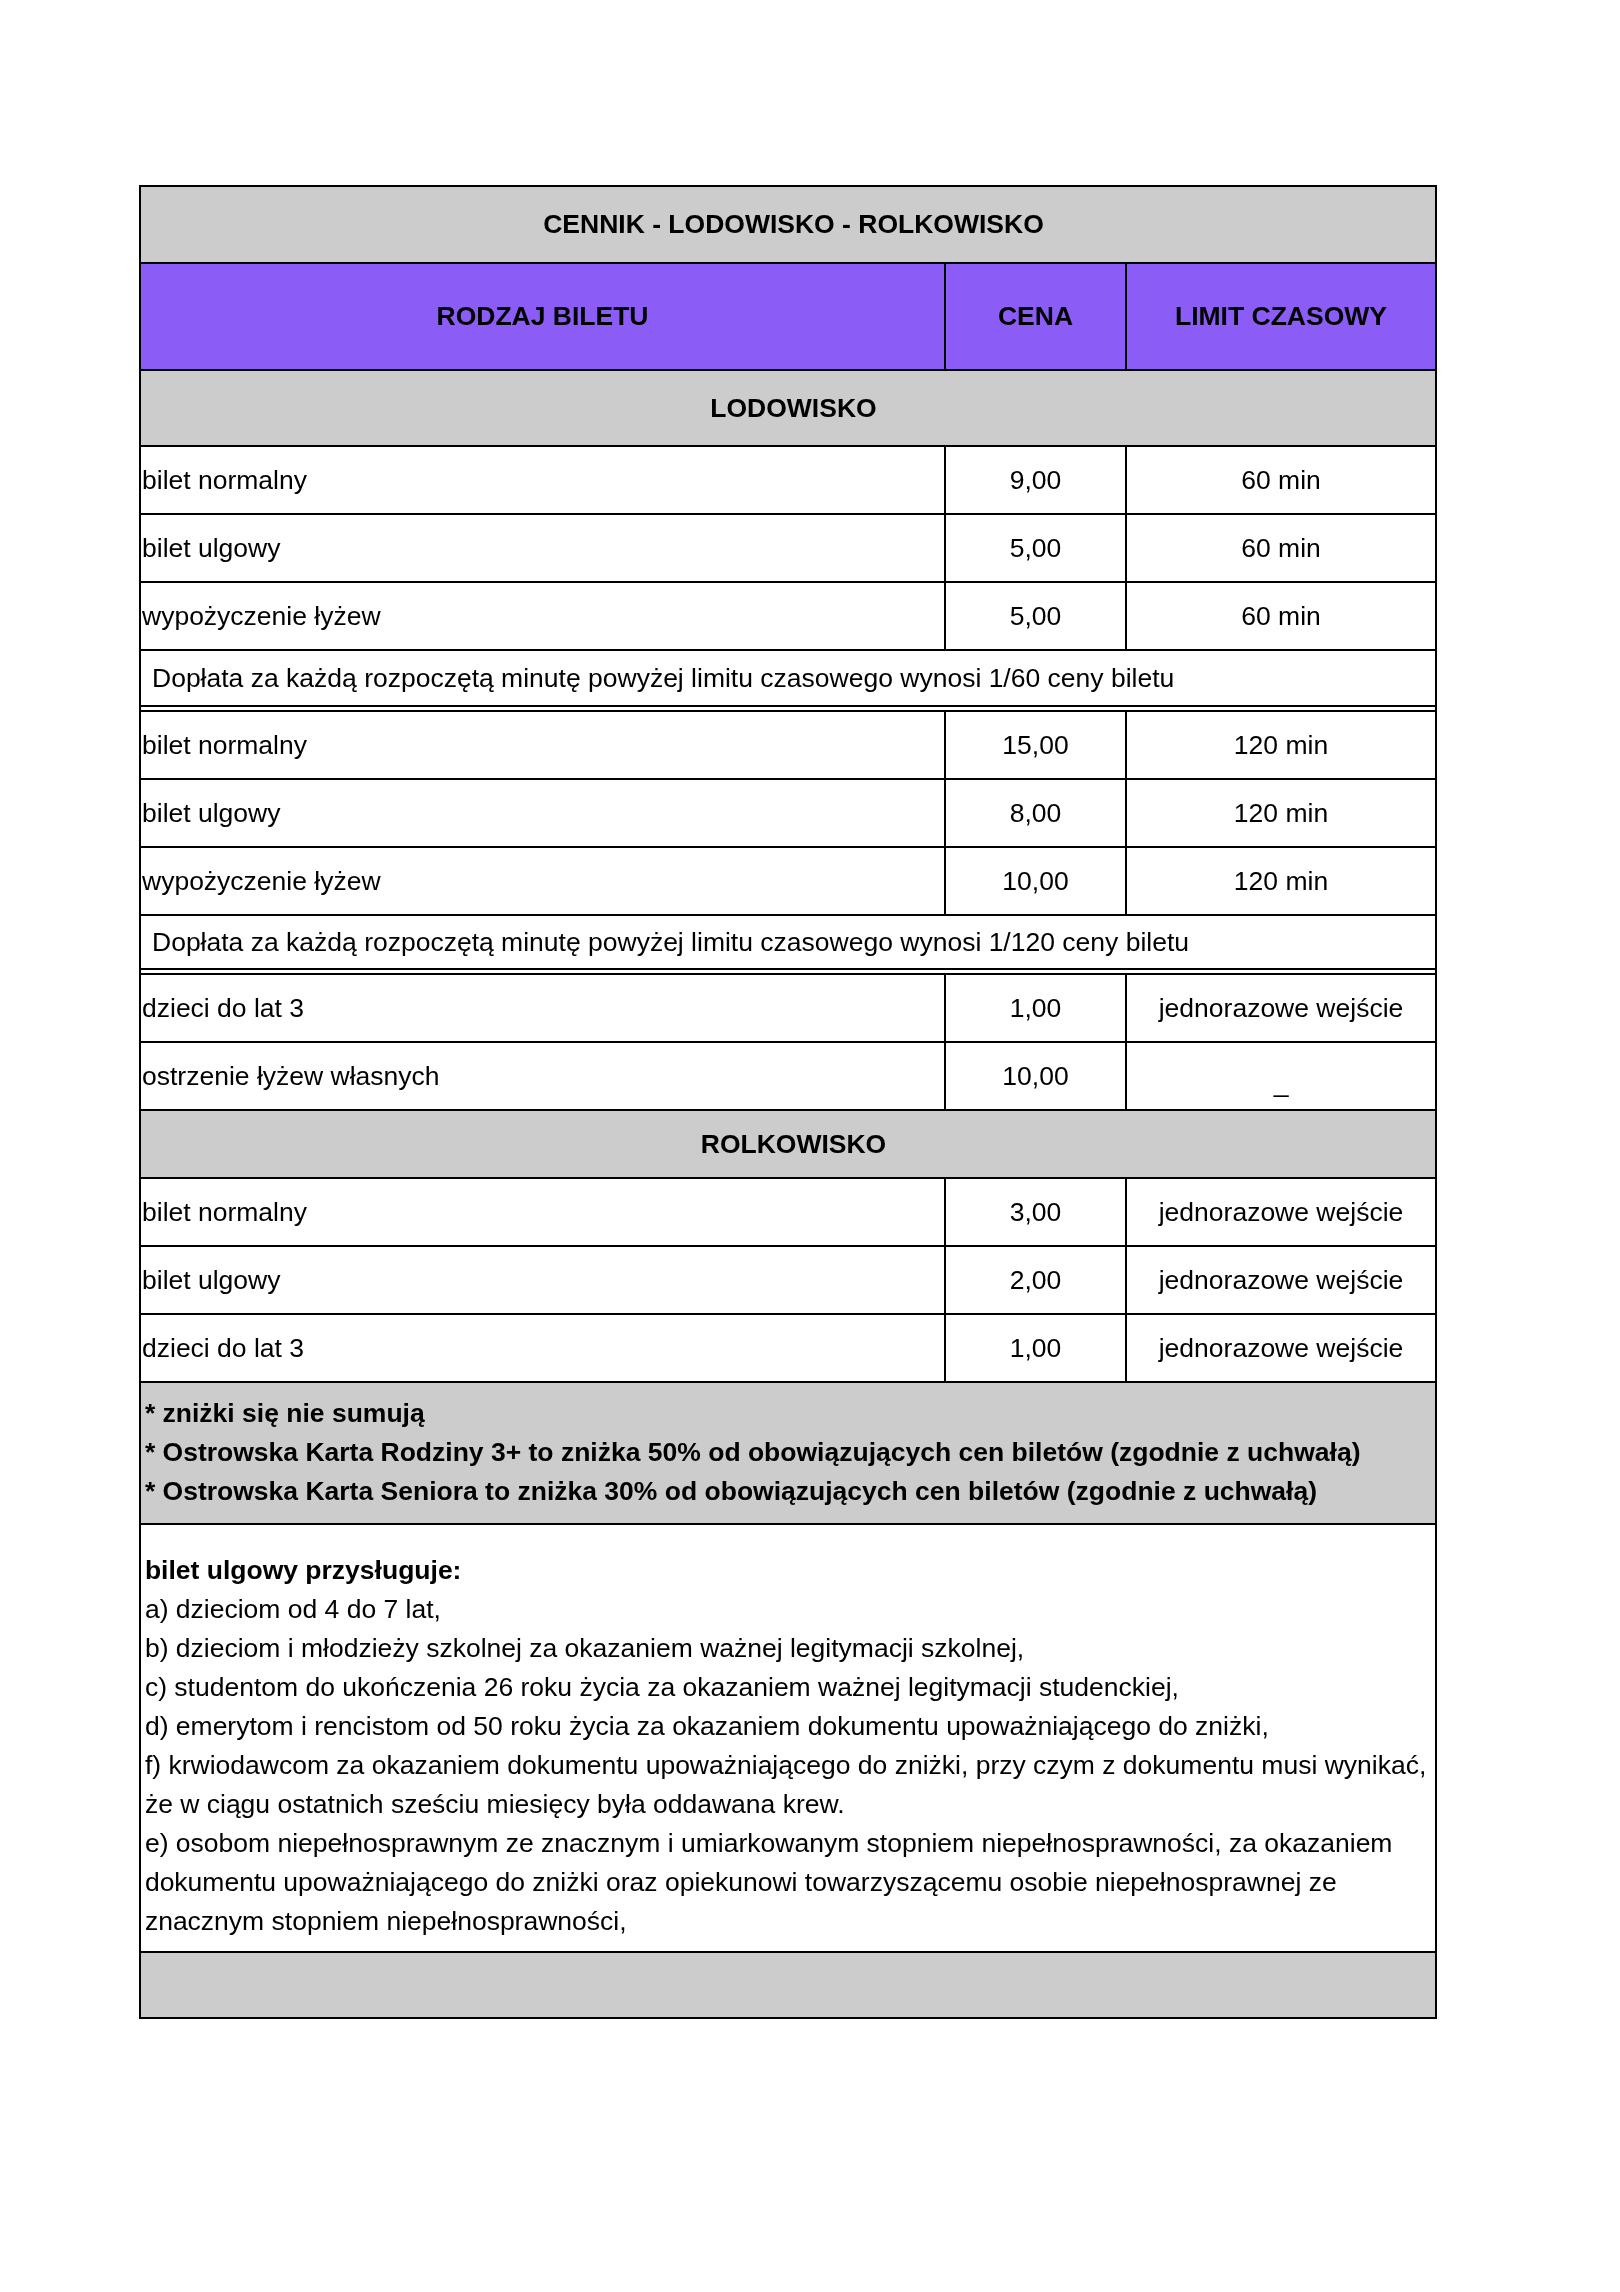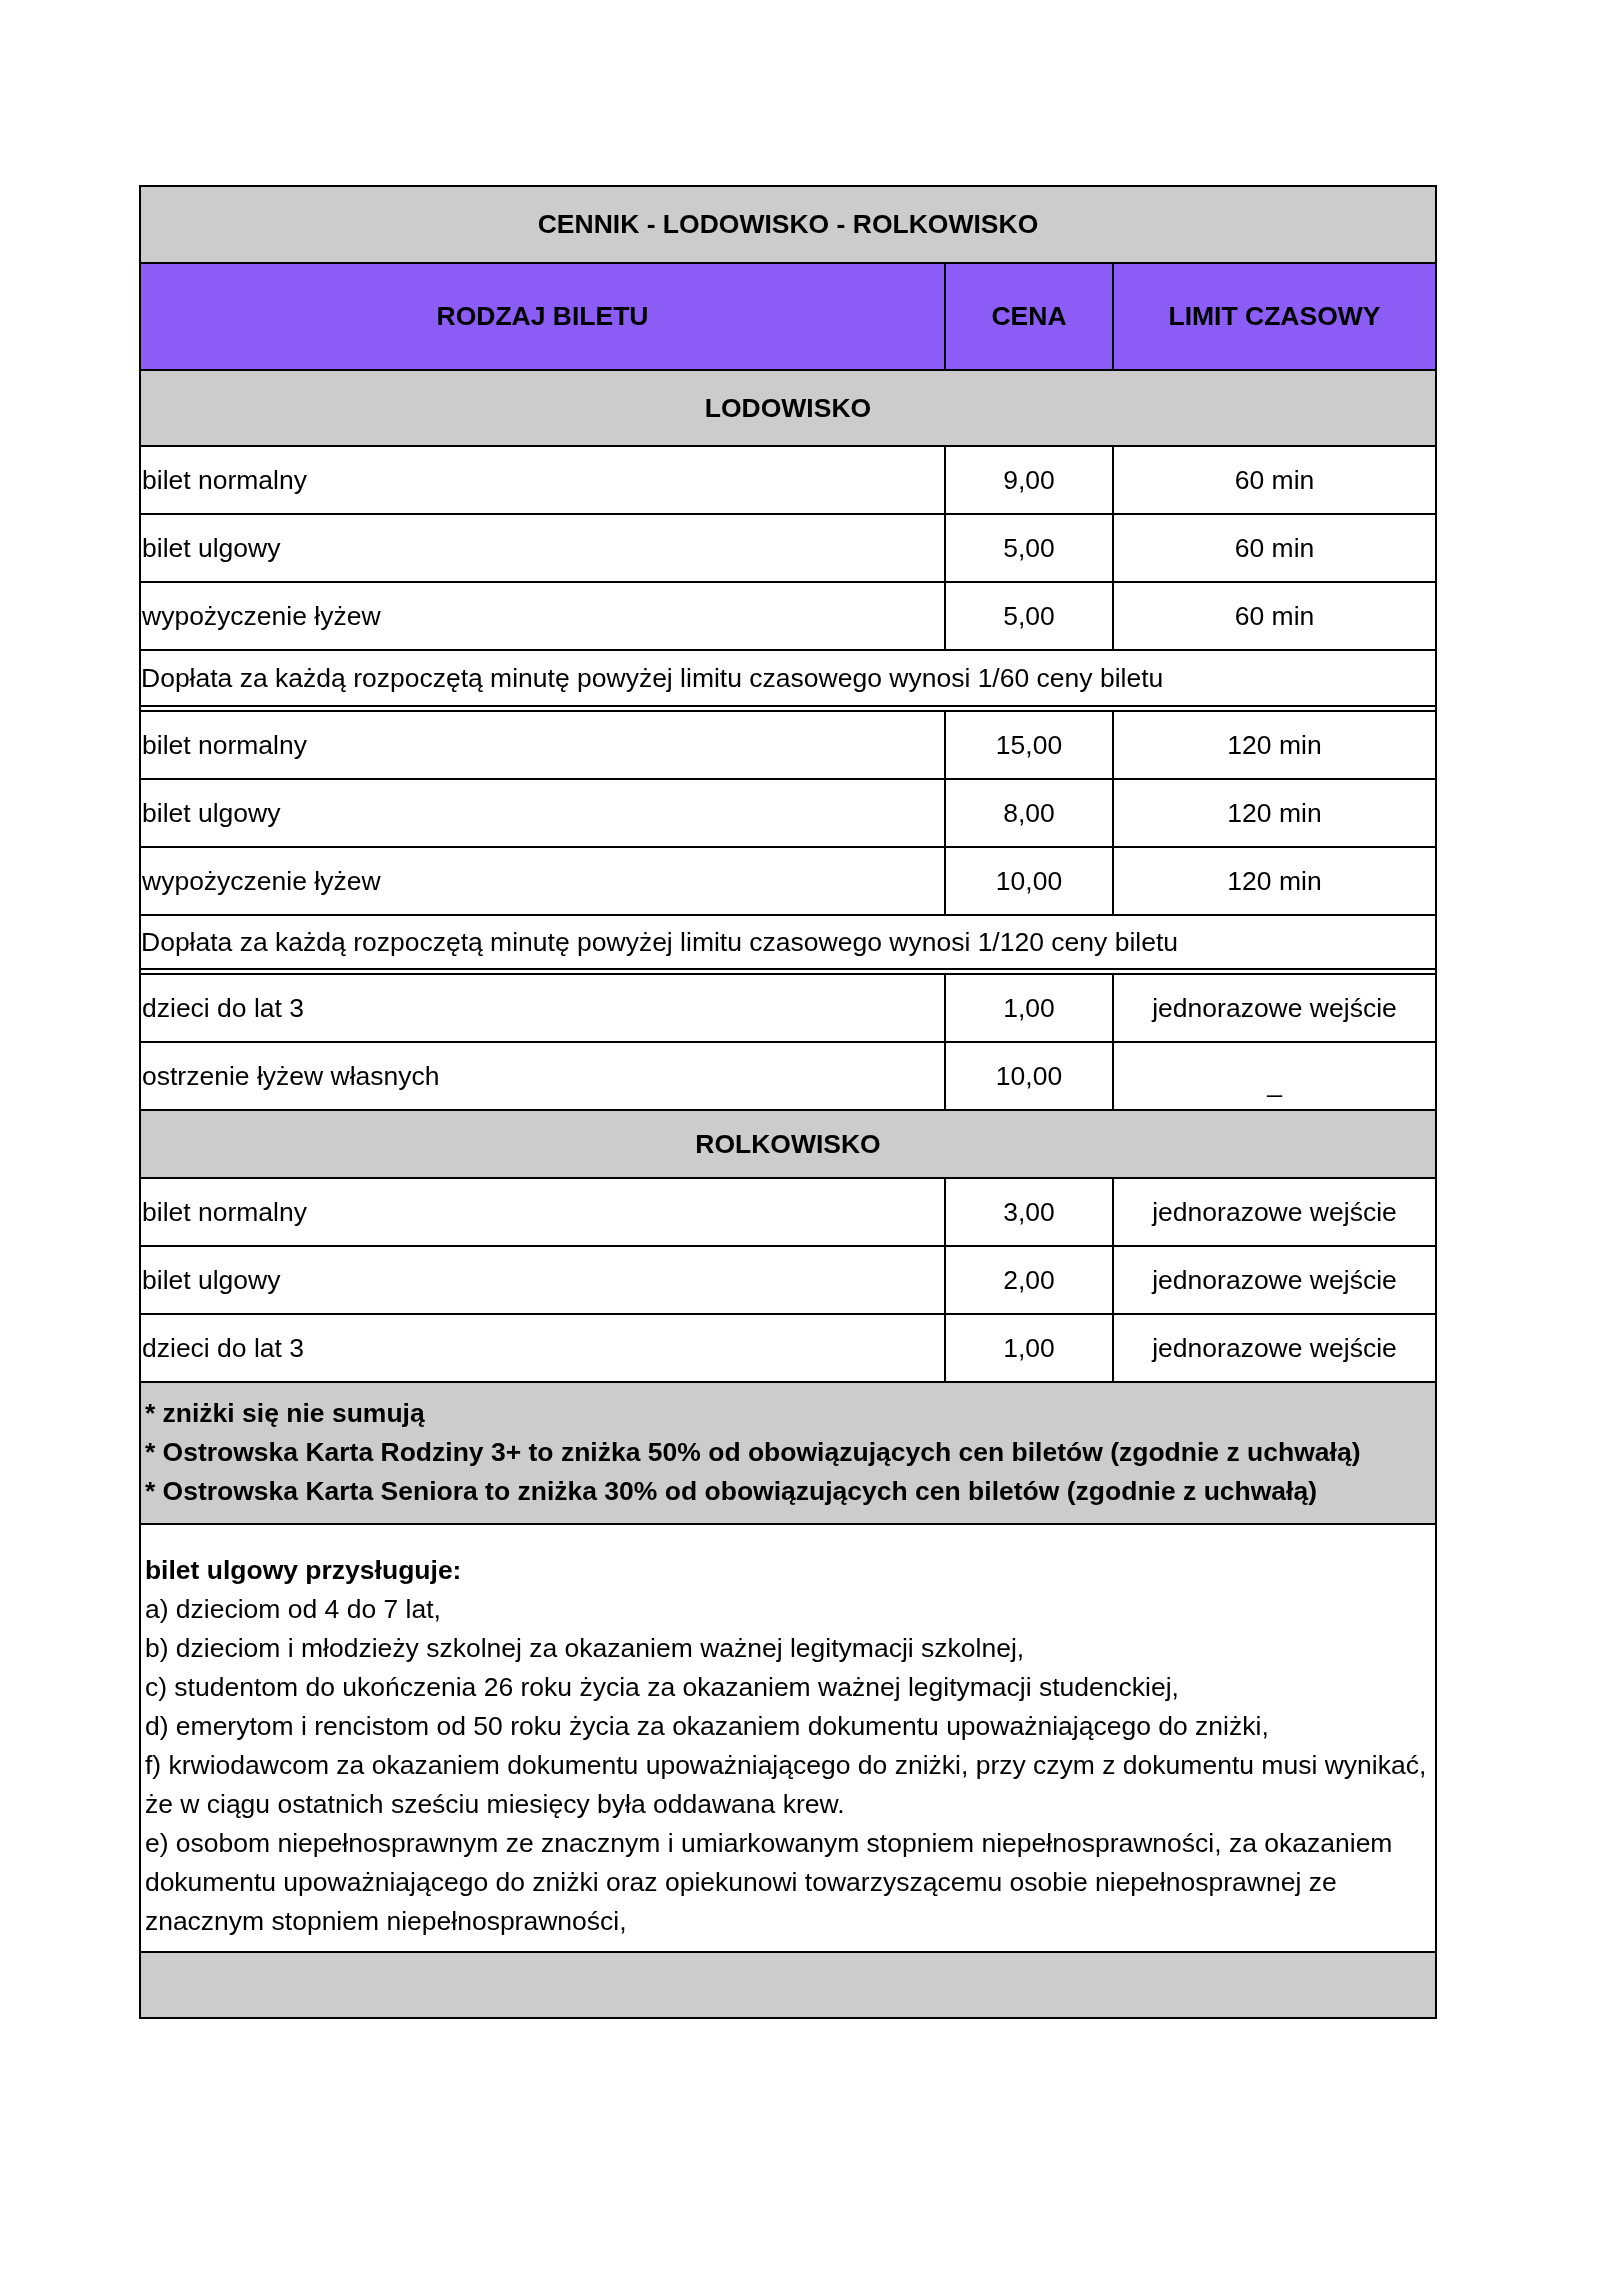--- a/index.html
+++ b/index.html
@@ -2,23 +2,23 @@
 <html><head>
 <meta charset="utf-8">
 <style>
   html, body { margin: 0; padding: 0; background: #ffffff; }
   body { width: 1620px; height: 2293px; position: relative; font-family: "Liberation Sans", "DejaVu Sans", sans-serif; color: #000; }
   .sheet { position: absolute; left: 139px; top: 185px; width: 1298px; border: 2.9px solid #000; box-sizing: border-box; }
   .row { display: flex; box-sizing: border-box; border-bottom: 2.9px solid #000; }
   .row:last-child { border-bottom: none; }
   .cell { box-sizing: border-box; display: flex; align-items: center; font-size: 26.5px; }
   .c1 { width: 805px; padding-left: 1px; border-right: 2px solid #000; }
-  .c2 { width: 168px; justify-content: center; border-right: 2px solid #000; }
+  .c2 { width: 181px; justify-content: center; border-right: 2px solid #000; }
   .c3 { flex: 1; justify-content: center; }
-  .full { flex: 1; padding-left: 0; }
+  .full { flex: 1; padding-left: 11px; }
   .center { justify-content: center; }
   .bold { font-weight: bold; }
   .bg-light { background: #cccccc; }
   .bg-dark { background: #8b5cf6; }
   .double { border-bottom: 7.8px double #000; }
   .title-row { height: 77px; }
   .header-row { height: 107px; }
   .section-row { height: 76px; }
   .data-row { height: 68px; }
   .note-row { height: 61px; }

